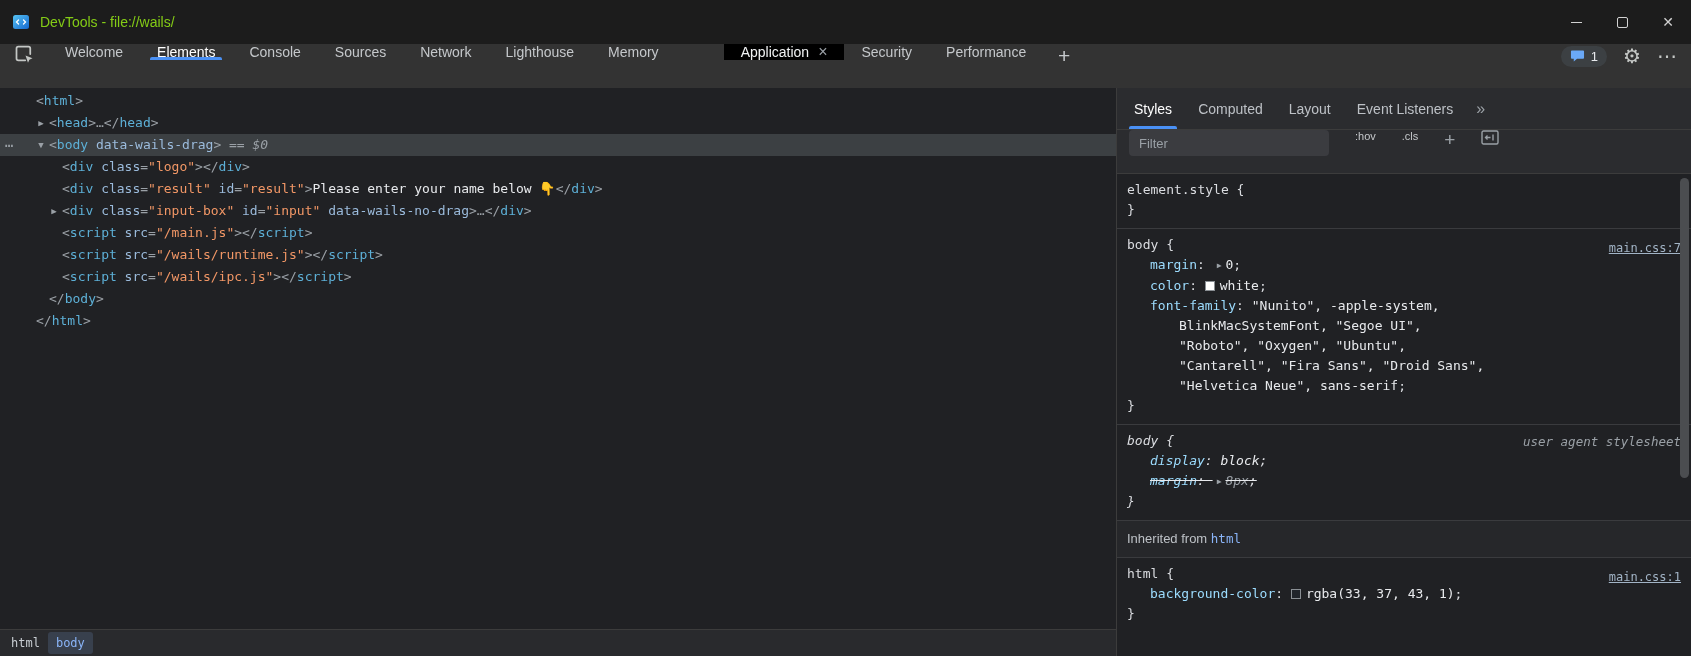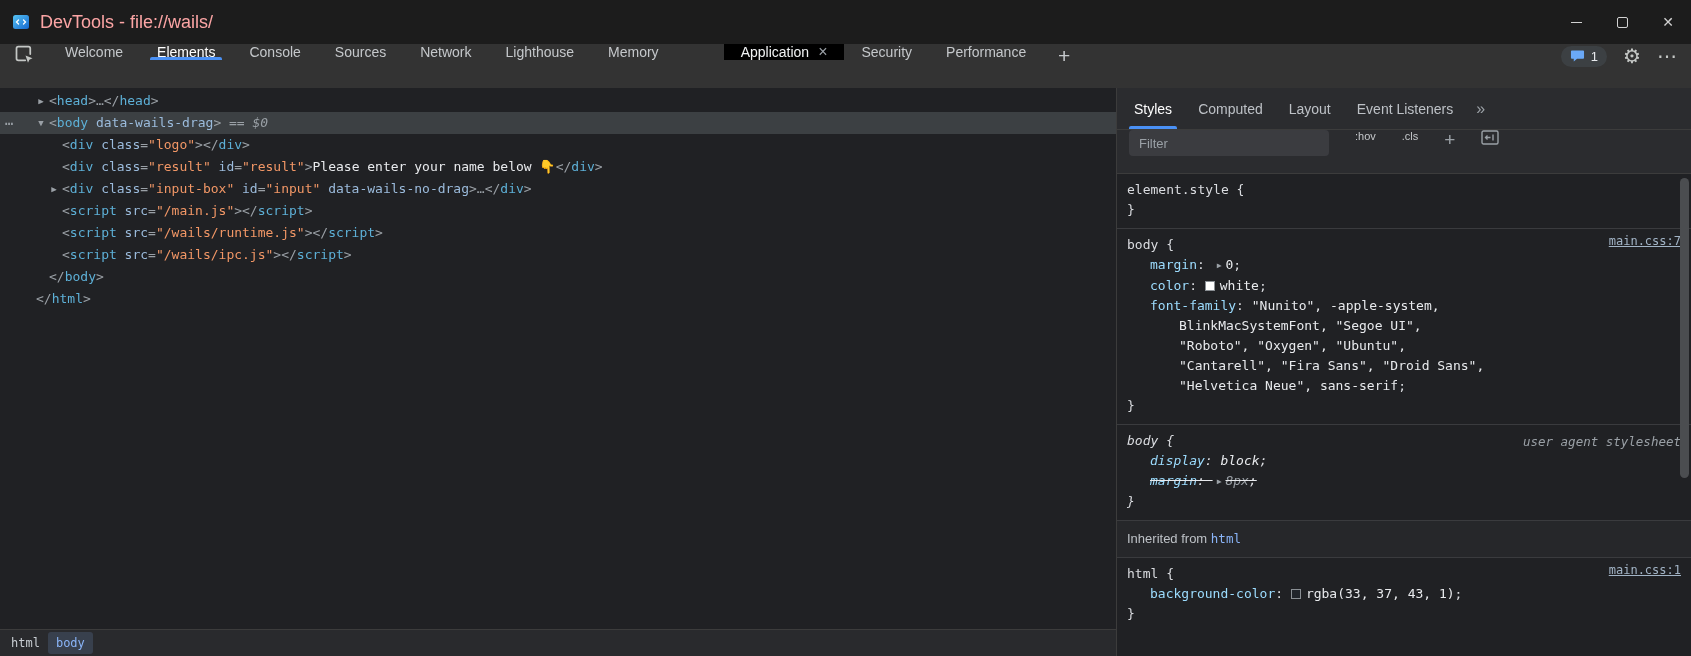--- a/index.html
+++ b/index.html
@@ -5,21 +5,21 @@
   * { margin:0; padding:0; box-sizing:border-box; }
   html,body { background:#17181a; }
   body { font-family:"Liberation Sans", sans-serif; }
 
   .window { width:1691px; height:656px; background:#202124; color:var(--text,#e8eaed);
             overflow:hidden; display:flex; flex-direction:column; }
 
   
   .titlebar { flex:0 0 44px; background:#1c1c1c; display:flex; align-items:center; justify-content:space-between; }
   .title-left { display:flex; align-items:center; gap:10px; padding-left:12px; }
-  .title-text { font-size:18px; color:#fca5a5; }
+  .title-text { font-size:14px; color:#84cc16; }
   .win-controls { display:flex; height:100%; }
   .win-btn { width:46px; height:100%; display:flex; align-items:center; justify-content:center; color:#d2d2d2; font-size:14px; }
   .min-line { width:11px; height:1px; background:#d2d2d2; display:block; }
   .max-box { width:11px; height:11px; border:1px solid #d2d2d2; border-radius:2px; display:block; }
 
   
   .tabbar { flex:0 0 44px; background:#333333; display:flex; align-items:flex-start; }
   .inspect-btn { width:48px; display:flex; align-items:center; justify-content:center; }
   .panel-tabs { display:flex; align-items:stretch; }
   .tab { display:flex; align-items:center; padding:0 17px; font-size:14px; color:#c5c8cb; position:relative; white-space:nowrap; }
@@ -74,21 +74,21 @@
                   font-size:13px; padding:0 10px; outline:none; font-family:"Liberation Sans", sans-serif; }
   .filter-input::placeholder { color:#9aa0a6; }
   .tool-label { font-family:Liberation Sans, sans-serif; font-size:11px; color:#c5c8cb; }
   .plus-btn { font-size:19px; color:#9aa0a6; line-height:1; }
   .panel-toggle { display:flex; align-items:center; }
 
   .styles-content { flex:1; overflow:hidden; position:relative; font-family:"DejaVu Sans Mono", monospace; font-size:13px; line-height:20px; }
   .sec { border-bottom:1px solid #3a3b3e; padding:6px 10px 8px; position:relative; }
   .sec:last-child { border-bottom:none; }
   .selector, .brace, .close-brace, .punct { color:#dadce0; }
-  .srclink { position:absolute; top:2px; right:10px; font-size:12px; color:#a2b4c6; text-decoration:underline; }
+  .srclink { position:absolute; top:9px; right:10px; font-size:12px; color:#a2b4c6; text-decoration:underline; }
   .origin { position:absolute; top:7px; right:10px; font-size:12.5px; color:#9aa0a6; font-style:italic; }
   .prop { padding-left:52px; text-indent:-29px; }
   .prop-name { color:var(--css-property,#9cdcfe); }
   .prop-value { color:var(--text,#e8eaed); }
   .shorthand-arrow { display:inline-block; font-size:8px; color:#9aa0a6; margin:0 4px; vertical-align:1px; text-indent:0; }
   .swatch { display:inline-block; width:10px; height:10px; border:1px solid #8a8f94; margin-right:5px; vertical-align:-1px; text-indent:0; }
   .prop.struck { text-decoration:line-through; }
   .prop.struck .prop-value { color:#9aa0a6; }
   .sec.italic .rule-header, .sec.italic .prop, .sec.italic .close-brace { font-style:italic; }
   .sec.inherited { font-family:"Liberation Sans", sans-serif; font-size:13px; color:#bdc1c6; padding:8px 10px; background:#26272a; }
@@ -183,20 +183,21 @@
       <div class="icon-btn">
           <span>⋯</span>
         </div>
     </div>
   </div>
 
   <div class="main">
 
     <div class="elements-panel">
       <div class="dom-tree">
+          <div class="dom-row" style="padding-left: 36px;"><span class="tk-p">&lt;</span><span class="tk-t">html</span><span class="tk-p">&gt;</span></div>
           <div class="dom-row" style="padding-left: 49px;"><span class="arrow" style="left: 34px;">▶</span><span class="tk-p">&lt;</span><span class="tk-t">head</span><span class="tk-p">&gt;</span><span class="tk-d">…</span><span class="tk-p">&lt;/</span><span class="tk-t">head</span><span class="tk-p">&gt;</span></div>
           <div class="dom-row selected" style="padding-left: 49px;"><span class="gutter-dots">⋯</span><span class="arrow" style="left: 34px;">▼</span><span class="tk-p">&lt;</span><span class="tk-t">body</span><span class="tk-a"> data-wails-drag</span><span class="tk-p">&gt;</span><span class="tk-m"> == $0</span></div>
           <div class="dom-row" style="padding-left: 62px;"><span class="tk-p">&lt;</span><span class="tk-t">div</span><span class="tk-a"> class</span><span class="tk-p">=</span><span class="tk-v">"logo"</span><span class="tk-p">&gt;</span><span class="tk-p">&lt;/</span><span class="tk-t">div</span><span class="tk-p">&gt;</span></div>
           <div class="dom-row" style="padding-left: 62px;"><span class="tk-p">&lt;</span><span class="tk-t">div</span><span class="tk-a"> class</span><span class="tk-p">=</span><span class="tk-v">"result"</span><span class="tk-a"> id</span><span class="tk-p">=</span><span class="tk-v">"result"</span><span class="tk-p">&gt;</span><span class="tk-x">Please enter your name below </span><span class="tk-e">👇</span><span class="tk-p">&lt;/</span><span class="tk-t">div</span><span class="tk-p">&gt;</span></div>
           <div class="dom-row" style="padding-left: 62px;"><span class="arrow" style="left: 47px;">▶</span><span class="tk-p">&lt;</span><span class="tk-t">div</span><span class="tk-a"> class</span><span class="tk-p">=</span><span class="tk-v">"input-box"</span><span class="tk-a"> id</span><span class="tk-p">=</span><span class="tk-v">"input"</span><span class="tk-a"> data-wails-no-drag</span><span class="tk-p">&gt;</span><span class="tk-d">…</span><span class="tk-p">&lt;/</span><span class="tk-t">div</span><span class="tk-p">&gt;</span></div>
           <div class="dom-row" style="padding-left: 62px;"><span class="tk-p">&lt;</span><span class="tk-t">script</span><span class="tk-a"> src</span><span class="tk-p">=</span><span class="tk-v">"/main.js"</span><span class="tk-p">&gt;</span><span class="tk-p">&lt;/</span><span class="tk-t">script</span><span class="tk-p">&gt;</span></div>
           <div class="dom-row" style="padding-left: 62px;"><span class="tk-p">&lt;</span><span class="tk-t">script</span><span class="tk-a"> src</span><span class="tk-p">=</span><span class="tk-v">"/wails/runtime.js"</span><span class="tk-p">&gt;</span><span class="tk-p">&lt;/</span><span class="tk-t">script</span><span class="tk-p">&gt;</span></div>
           <div class="dom-row" style="padding-left: 62px;"><span class="tk-p">&lt;</span><span class="tk-t">script</span><span class="tk-a"> src</span><span class="tk-p">=</span><span class="tk-v">"/wails/ipc.js"</span><span class="tk-p">&gt;</span><span class="tk-p">&lt;/</span><span class="tk-t">script</span><span class="tk-p">&gt;</span></div>
           <div class="dom-row" style="padding-left: 49px;"><span class="tk-p">&lt;/</span><span class="tk-t">body</span><span class="tk-p">&gt;</span></div>
           <div class="dom-row" style="padding-left: 36px;"><span class="tk-p">&lt;/</span><span class="tk-t">html</span><span class="tk-p">&gt;</span></div>

